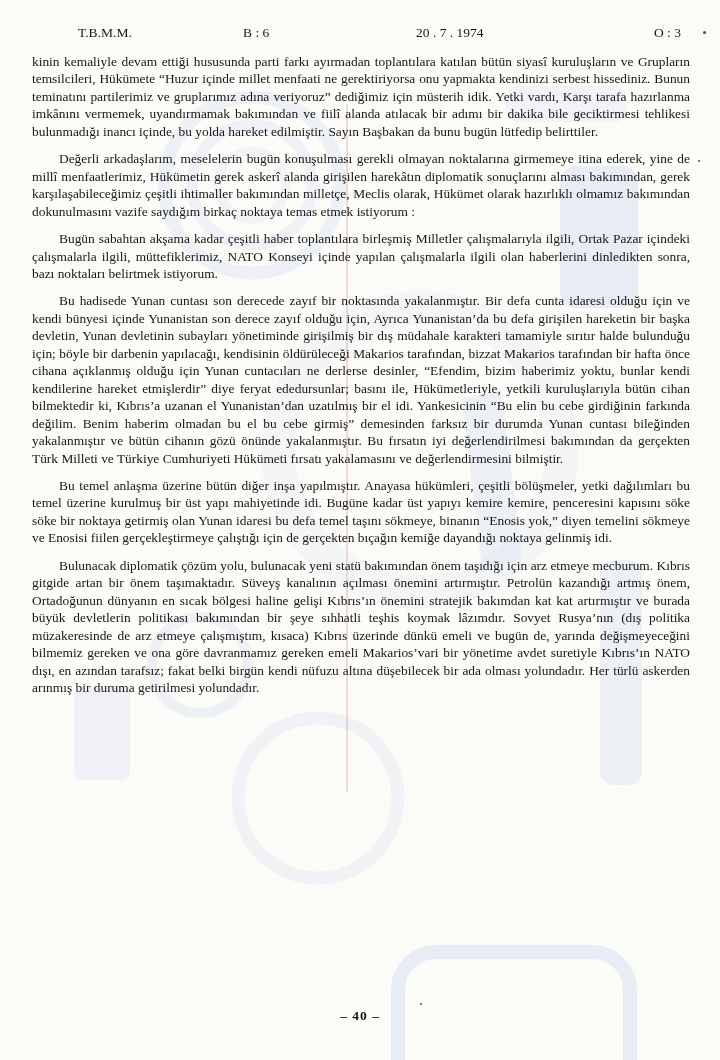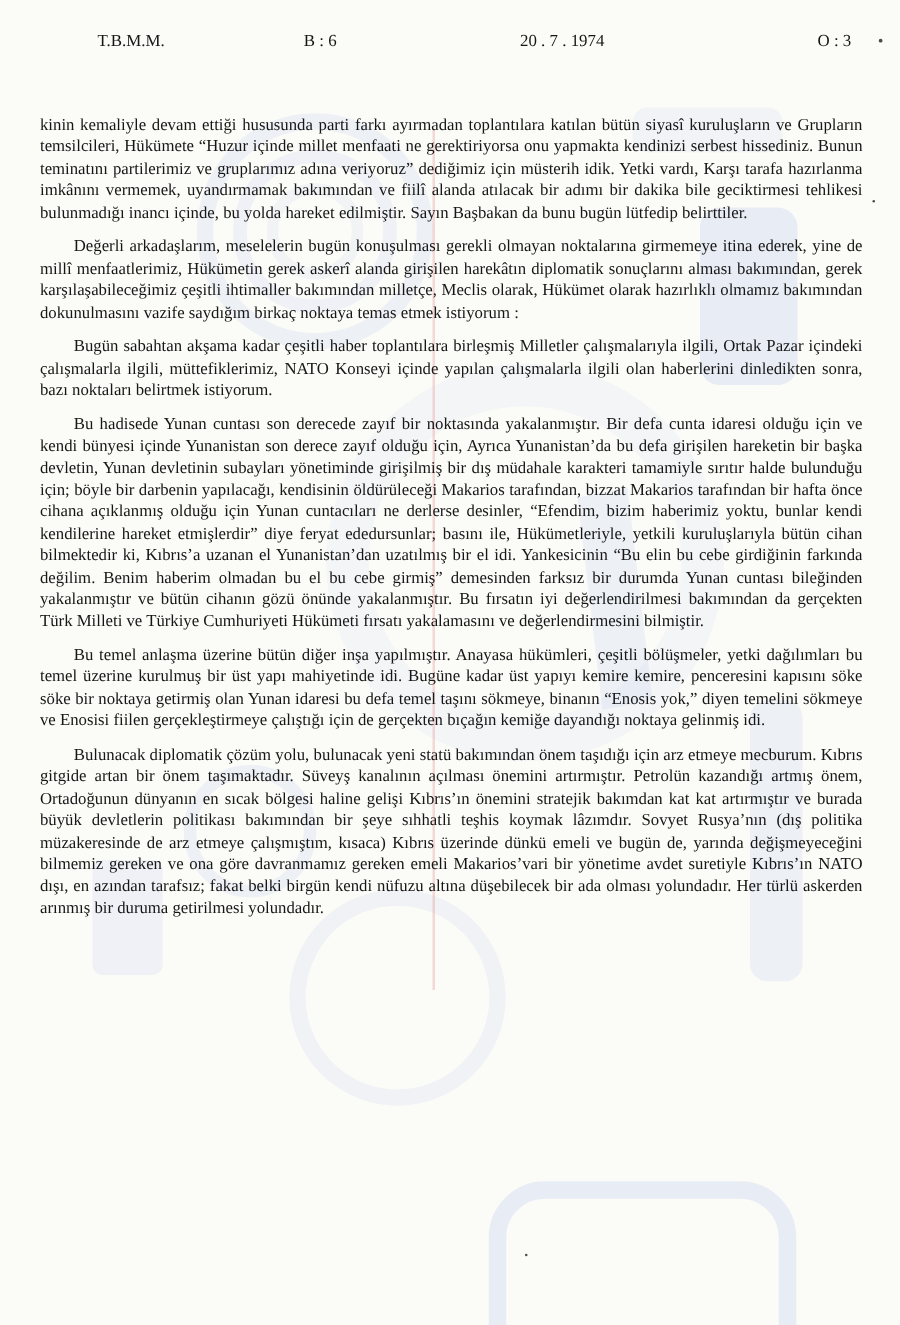--- a/index.html
+++ b/index.html
@@ -27,21 +27,21 @@
   .header{position:absolute;top:25px;left:0;width:635px;height:20px;z-index:3;
           font-weight:normal;font-size:13.5px;}
   .header span{position:absolute;white-space:nowrap;}
   .h-tbmm{left:78px;}
   .h-b{left:243px;}
   .h-date{left:416px;}
   .h-o{left:654px;}
 
   .bodytext{
     position:absolute;left:32px;top:53px;width:658px;z-index:3;
-    font-size:13.4px;line-height:17.45px;text-align:justify;margin-top:38px;
+    font-size:13.4px;line-height:17.45px;text-align:justify;
   }
   .bodytext p{margin:0 0 10px 0;text-indent:27px;}
   .bodytext p.continuation{text-indent:0;}
 
   .footer{
     position:absolute;left:0;top:1008px;width:720px;text-align:center;
     font-weight:bold;font-size:13.5px;z-index:3;letter-spacing:1px;
   }
 </style>
 </head>
@@ -82,14 +82,15 @@
 
   <div class="bodytext">
     <p class="continuation">kinin kemaliyle devam ettiği hususunda parti farkı ayırmadan toplantılara katılan bütün siyasî kuruluşların ve Grupların temsilcileri, Hükümete “Huzur içinde millet menfaati ne gerektiriyorsa onu yapmakta kendinizi serbest hissediniz. Bunun teminatını partilerimiz ve gruplarımız adına veriyoruz” dediğimiz için müsterih idik. Yetki vardı, Karşı tarafa hazırlanma imkânını vermemek, uyandırmamak bakımından ve fiilî alanda atılacak bir adımı bir dakika bile geciktirmesi tehlikesi bulunmadığı inancı içinde, bu yolda hareket edilmiştir. Sayın Başbakan da bunu bugün lütfedip belirttiler.</p>
     <p>Değerli arkadaşlarım, meselelerin bugün konuşulması gerekli olmayan noktalarına girmemeye itina ederek, yine de millî menfaatlerimiz, Hükümetin gerek askerî alanda girişilen harekâtın diplomatik sonuçlarını alması bakımından, gerek karşılaşabileceğimiz çeşitli ihtimaller bakımından milletçe, Meclis olarak, Hükümet olarak hazırlıklı olmamız bakımından dokunulmasını vazife saydığım birkaç noktaya temas etmek istiyorum :</p>
     <p>Bugün sabahtan akşama kadar çeşitli haber toplantılara birleşmiş Milletler çalışmalarıyla ilgili, Ortak Pazar içindeki çalışmalarla ilgili, müttefiklerimiz, NATO Konseyi içinde yapılan çalışmalarla ilgili olan haberlerini dinledikten sonra, bazı noktaları belirtmek istiyorum.</p>
     <p>Bu hadisede Yunan cuntası son derecede zayıf bir noktasında yakalanmıştır. Bir defa cunta idaresi olduğu için ve kendi bünyesi içinde Yunanistan son derece zayıf olduğu için, Ayrıca Yunanistan’da bu defa girişilen hareketin bir başka devletin, Yunan devletinin subayları yönetiminde girişilmiş bir dış müdahale karakteri tamamiyle sırıtır halde bulunduğu için; böyle bir darbenin yapılacağı, kendisinin öldürüleceği Makarios tarafından, bizzat Makarios tarafından bir hafta önce cihana açıklanmış olduğu için Yunan cuntacıları ne derlerse desinler, “Efendim, bizim haberimiz yoktu, bunlar kendi kendilerine hareket etmişlerdir” diye feryat ededursunlar; basını ile, Hükümetleriyle, yetkili kuruluşlarıyla bütün cihan bilmektedir ki, Kıbrıs’a uzanan el Yunanistan’dan uzatılmış bir el idi. Yankesicinin “Bu elin bu cebe girdiğinin farkında değilim. Benim haberim olmadan bu el bu cebe girmiş” demesinden farksız bir durumda Yunan cuntası bileğinden yakalanmıştır ve bütün cihanın gözü önünde yakalanmıştır. Bu fırsatın iyi değerlendirilmesi bakımından da gerçekten Türk Milleti ve Türkiye Cumhuriyeti Hükümeti fırsatı yakalamasını ve değerlendirmesini bilmiştir.</p>
     <p>Bu temel anlaşma üzerine bütün diğer inşa yapılmıştır. Anayasa hükümleri, çeşitli bölüşmeler, yetki dağılımları bu temel üzerine kurulmuş bir üst yapı mahiyetinde idi. Bugüne kadar üst yapıyı kemire kemire, penceresini kapısını söke söke bir noktaya getirmiş olan Yunan idaresi bu defa temel taşını sökmeye, binanın “Enosis yok,” diyen temelini sökmeye ve Enosisi fiilen gerçekleştirmeye çalıştığı için de gerçekten bıçağın kemiğe dayandığı noktaya gelinmiş idi.</p>
     <p>Bulunacak diplomatik çözüm yolu, bulunacak yeni statü bakımından önem taşıdığı için arz etmeye mecburum. Kıbrıs gitgide artan bir önem taşımaktadır. Süveyş kanalının açılması önemini artırmıştır. Petrolün kazandığı artmış önem, Ortadoğunun dünyanın en sıcak bölgesi haline gelişi Kıbrıs’ın önemini stratejik bakımdan kat kat artırmıştır ve burada büyük devletlerin politikası bakımından bir şeye sıhhatli teşhis koymak lâzımdır. Sovyet Rusya’nın (dış politika müzakeresinde de arz etmeye çalışmıştım, kısaca) Kıbrıs üzerinde dünkü emeli ve bugün de, yarında değişmeyeceğini bilmemiz gereken ve ona göre davranmamız gereken emeli Makarios’vari bir yönetime avdet suretiyle Kıbrıs’ın NATO dışı, en azından tarafsız; fakat belki birgün kendi nüfuzu altına düşebilecek bir ada olması yolundadır. Her türlü askerden arınmış bir duruma getirilmesi yolundadır.</p>
   </div>
 
+  <div class="footer">– 40 –</div>
 
 </div>
 
 </body></html>

